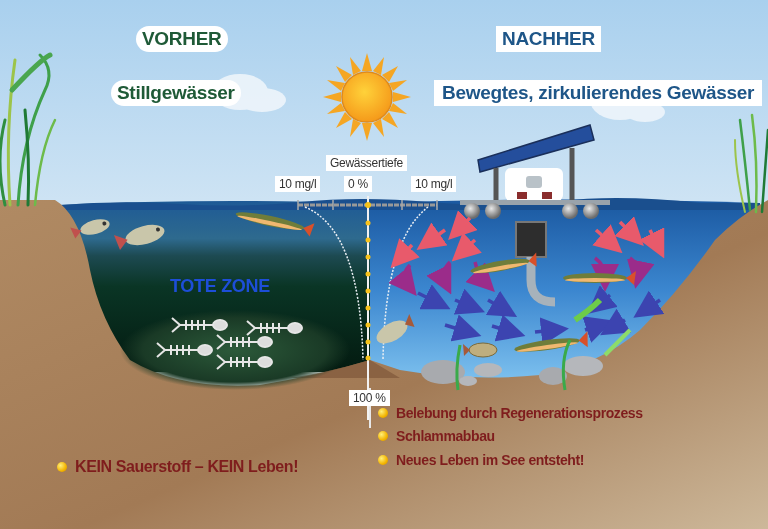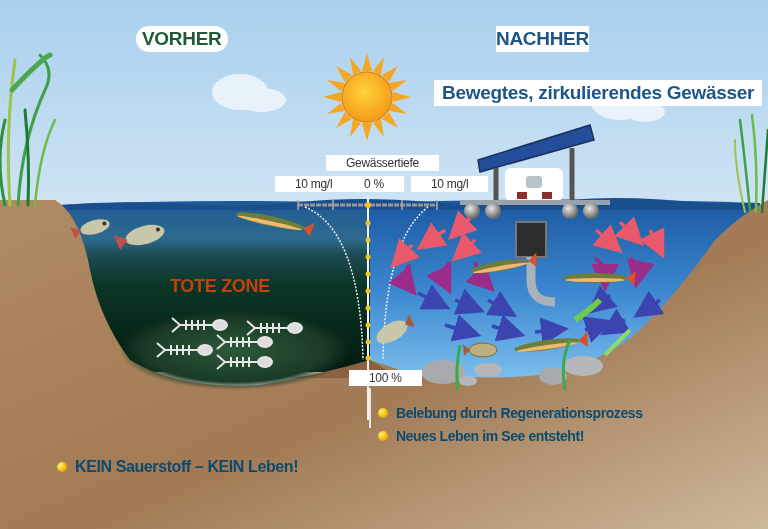--- a/index.html
+++ b/index.html
@@ -2,23 +2,23 @@
 <html><head>
 <meta charset="utf-8">
 <style>
   html,body{margin:0;padding:0;}
   body{width:768px;height:529px;overflow:hidden;background:#fff;}
   #stage{position:relative;width:768px;height:529px;overflow:hidden;}
   svg.scene{position:absolute;left:0;top:0;}
   .lbl{position:absolute;background:#fff;font-family:"Liberation Sans",sans-serif;font-weight:bold;white-space:nowrap;letter-spacing:-0.3px;}
   .title-v{color:#1f5a37;border-radius:13px;}
   .title-n{color:#1e5688;}
-  .tk{position:absolute;background:#fff;font-family:"Liberation Sans",sans-serif;font-size:12px;color:#333;padding:1px 20px;white-space:nowrap;letter-spacing:-0.3px;}
-  .zone{position:absolute;color:#c2410c;font-family:"Liberation Sans",sans-serif;font-weight:bold;font-size:18px;letter-spacing:-0.3px;}
-  .bullets{position:absolute;font-family:"Liberation Sans",sans-serif;font-weight:bold;color:#0c4a6e;font-size:14px;letter-spacing:-0.4px;}
+  .tk{position:absolute;background:#fff;font-family:"Liberation Sans",sans-serif;font-size:12px;color:#333;padding:1px 4px;white-space:nowrap;letter-spacing:-0.3px;}
+  .zone{position:absolute;color:#1d4ed8;font-family:"Liberation Sans",sans-serif;font-weight:bold;font-size:18px;letter-spacing:-0.3px;}
+  .bullets{position:absolute;font-family:"Liberation Sans",sans-serif;font-weight:bold;color:#7f1d1d;font-size:14px;letter-spacing:-0.4px;}
   .bullet{display:flex;align-items:center;height:23.5px;white-space:nowrap;}
   .dot{width:10px;height:10px;border-radius:50%;background:radial-gradient(circle at 35% 35%,#ffef7a,#f3b400 60%,#c98a00);margin-right:8px;flex:none;}
 </style>
 </head>
 <body>
 
 <div id="stage">
 <svg class="scene" width="768" height="529" viewBox="0 0 768 529">
   <defs>
     <linearGradient id="sky" x1="0" y1="0" x2="0" y2="1">
@@ -276,41 +276,46 @@
     <path d="M458,390 Q455,370 460,345" stroke="#3aaa4a" stroke-width="3" fill="none"></path>
     <path d="M565,390 Q560,360 570,340" stroke="#3aaa4a" stroke-width="3" fill="none"></path>
     <path d="M575,320 Q590,310 600,300" stroke="#6dcc4a" stroke-width="6" fill="none"></path>
     <path d="M605,355 Q620,340 630,330" stroke="#8ddc6a" stroke-width="4" fill="none"></path>
   </g>
 
   <line x1="370" y1="388" x2="370" y2="428" stroke="#e8e8e8" stroke-width="2"></line>
 </svg>
 
 <div class="lbl title-v" style="left:136px;top:26px;font-size:19px;padding:2px 6px;">VORHER</div>
-<div class="lbl title-n" style="left:496px;top:26px;font-size:19px;padding:2px 0;">NACHHER</div>
+<div class="lbl title-v" style="left:111px;top:80px;font-size:19px;padding:2px 6px;">Stillgewässer</div>
+<div class="lbl title-n" style="left:496px;top:26px;font-size:19px;padding:2px 6px;">NACHHER</div>
 <div class="lbl title-n" style="left:434px;top:80px;font-size:19px;padding:2px 8px;">Bewegtes, zirkulierendes Gewässer</div>
 
 <div class="tk" style="left:326px;top:155px;">Gewässertiefe</div>
 <div class="tk" style="left:275px;top:176px;">10 mg/l</div>
 <div class="tk" style="left:344px;top:176px;">0 %</div>
 <div class="tk" style="left:411px;top:176px;">10 mg/l</div>
-<div class="tk" style="left:349px;top:370px;text-align:right;">100 %</div>
+<div class="tk" style="left:349px;top:390px;text-align:right;">100 %</div>
 
 <div class="zone" style="left:170px;top:276px;">TOTE ZONE</div>
 
 <div class="bullets" style="left:57px;top:455px;font-size:16px;">
   <div class="bullet">
         <span class="dot"></span>
         <span>KEIN Sauerstoff – KEIN Leben!</span>
       </div>
 </div>
 
 <div class="bullets" style="left:378px;top:401px;">
   <div class="bullet">
         <span class="dot"></span>
         <span>Belebung durch Regenerationsprozess</span>
       </div>
   <div class="bullet">
         <span class="dot"></span>
+        <span>Schlammabbau</span>
+      </div>
+  <div class="bullet">
+        <span class="dot"></span>
         <span>Neues Leben im See entsteht!</span>
       </div>
 </div>
 </div>
 
 </body></html>

